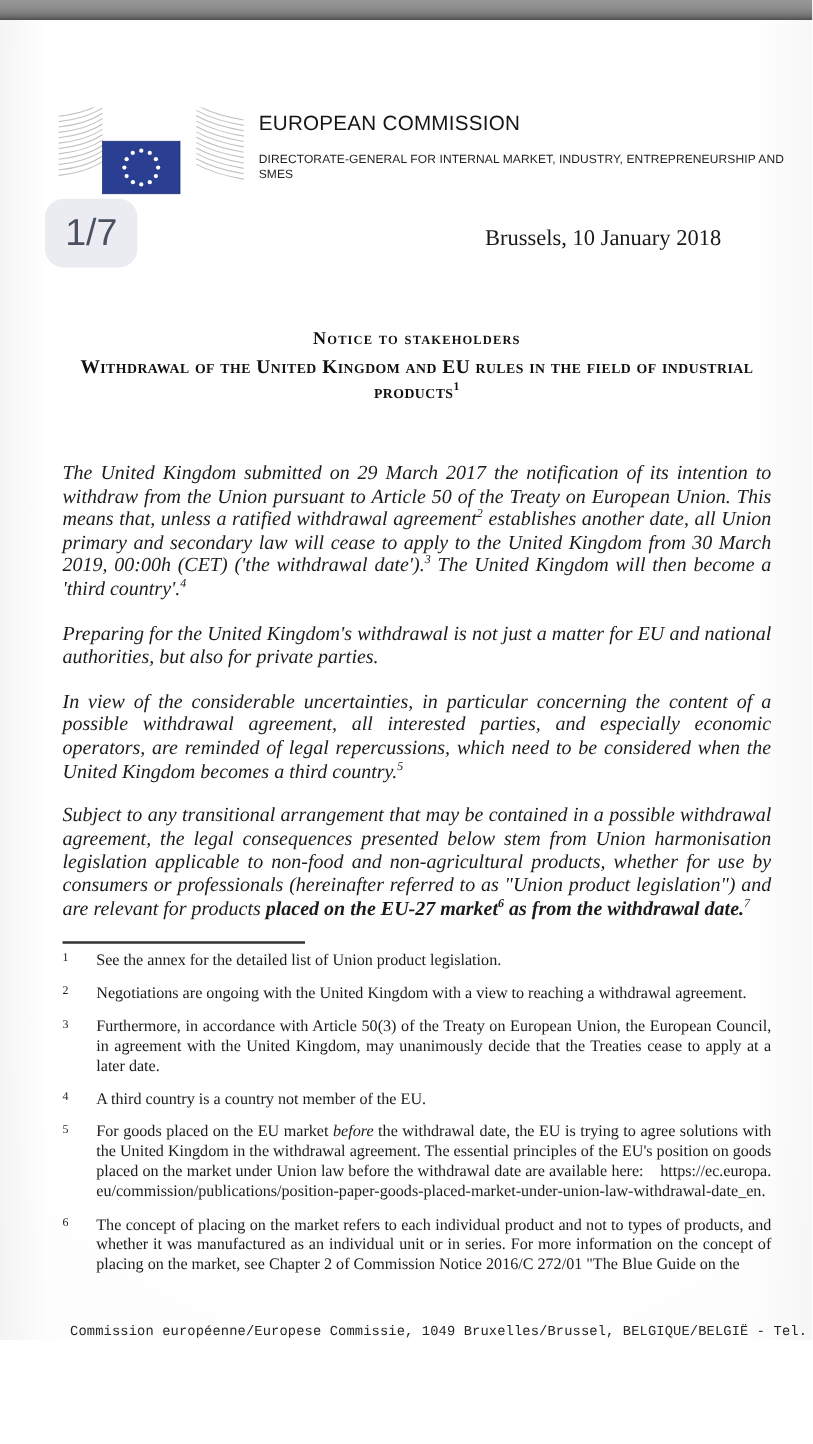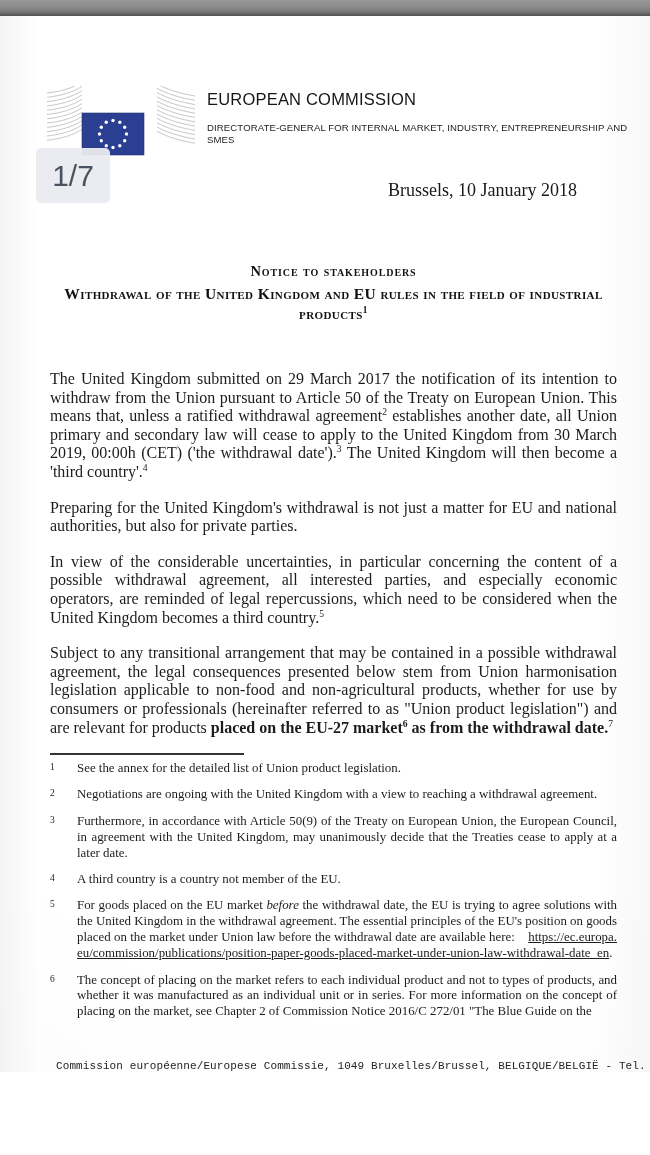--- a/index.html
+++ b/index.html
@@ -35,22 +35,22 @@
     color:#161616;
   }
   .dg-line {
     font-family:"Liberation Sans", sans-serif; font-size:9.6px; line-height:11.8px;
     color:#1d1d1d; letter-spacing:.1px;
   }
   .dg-line.first { margin-top:13px; }
 
   
   .page-badge {
-    position:absolute; left:36px; top:148px; width:74px; height:55px;
-    background:rgba(233,235,240,.95); border-radius:5px;
+    position:absolute; left:36px; top:159px; width:74px; height:55px;
+    background:rgba(233,235,240,.95); border-radius:15px;
     display:flex; align-items:center; justify-content:center;
     font-family:"Liberation Sans", sans-serif; font-size:30px; color:#4a5160;
   }
   .page-badge::before {
     content:""; position:absolute; z-index:-1; left:-6px; top:-30px;
     width:116px; height:90px; border-radius:20px;
     background:rgba(243,245,249,.55);
   }
 
   .dateline { position:absolute; left:388px; top:180px; font-size:18px; color:#191919; }
@@ -59,24 +59,24 @@
     position:absolute; left:50px; top:263px; width:567px; text-align:center;
     font-weight:700; font-variant:small-caps; font-size:14.5px; letter-spacing:.9px; color:#111;
   }
   .doc-title {
     position:absolute; left:50px; top:284px; width:567px; text-align:center;
     font-weight:700; font-variant:small-caps; font-size:15.5px; line-height:19.5px;
     letter-spacing:.4px; color:#111;
   }
 
   .body { position:absolute; left:50px; top:370px; width:567px; font-size:16px; line-height:18.6px; text-align:justify; }
-  .body p { margin:0 0 17px 0; }
+  .body p { margin:0 0 17px 0;font-style:italic; }
   sup { font-size:60%; vertical-align:super; line-height:0; }
   sup.bsup, b sup { font-weight:700; }
-  .u { text-decoration:underline; word-break:break-all;margin-left:10px; }
+  .u { word-break:break-all;margin-left:10px; }
 
   .fn-sep { position:absolute; left:50px; top:753px; width:194px; border-top:2.2px solid #333; }
 
   .footnotes { position:absolute; left:50px; top:761px; width:567px; }
   .fn { display:flex; margin-bottom:10.5px; }
   .fn-num { flex:0 0 27px; font-size:9.5px; padding-top:1px; color:#1c1c1c; }
   .fn-text { flex:1; font-size:12.9px; line-height:15.9px; text-align:justify; color:#1c1c1c; }
 
   .page-footer {
     position:absolute; left:56px; top:1060px;
@@ -171,21 +171,21 @@
     <div class="fn">
       <span class="fn-num">1</span>
       <div class="fn-text"><span>See the annex for the detailed list of Union product legislation.</span></div>
     </div>
     <div class="fn">
       <span class="fn-num">2</span>
       <div class="fn-text"><span>Negotiations are ongoing with the United Kingdom with a view to reaching a withdrawal agreement.</span></div>
     </div>
     <div class="fn">
       <span class="fn-num">3</span>
-      <div class="fn-text"><span>Furthermore, in accordance with Article 50(9) of the Treaty on European Union, the European Council, in agreement with the United Kingdom, may unanimously decide that the Treaties cease to apply at a later date.</span></div>
+      <div class="fn-text"><span>Furthermore, in accordance with Article 50(3) of the Treaty on European Union, the European Council, in agreement with the United Kingdom, may unanimously decide that the Treaties cease to apply at a later date.</span></div>
     </div>
     <div class="fn">
       <span class="fn-num">4</span>
       <div class="fn-text"><span>A third country is a country not member of the EU.</span></div>
     </div>
     <div class="fn">
       <span class="fn-num">5</span>
       <div class="fn-text"><span>For goods placed on the EU market </span><i>before</i><span> the withdrawal date, the EU is trying to agree solutions with the United Kingdom in the withdrawal agreement. The essential principles of the EU's position on goods placed on the market under Union law before the withdrawal date are available here: </span><span class="u">https://ec.europa.eu/commission/publications/position-paper-goods-placed-market-under-union-law-withdrawal-date_en</span><span>.</span></div>
     </div>
     <div class="fn">

